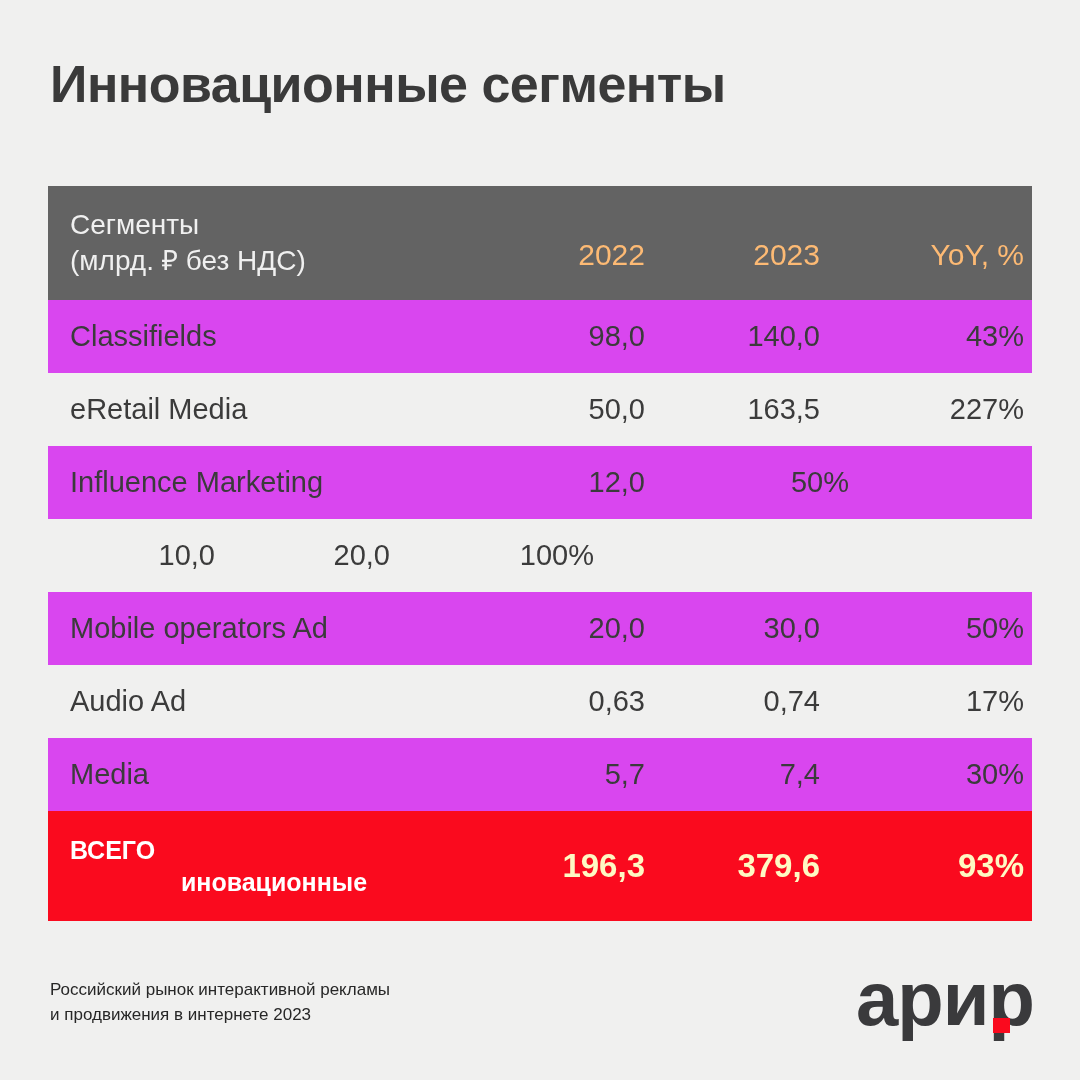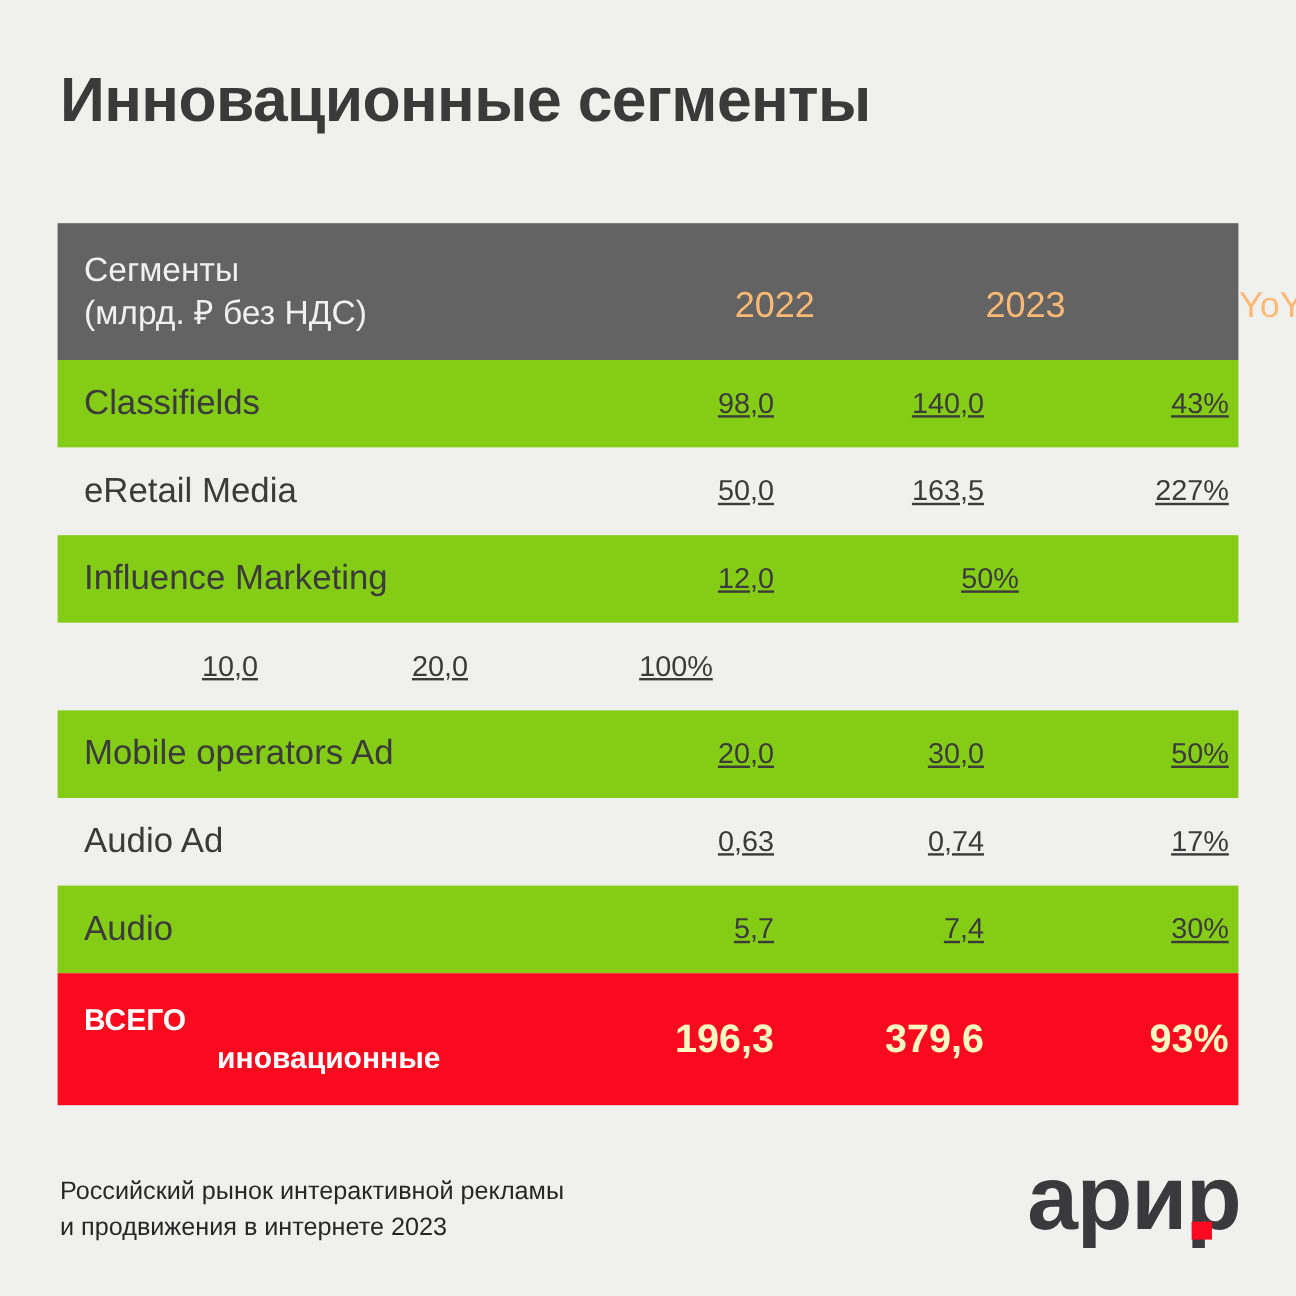--- a/index.html
+++ b/index.html
@@ -65,21 +65,20 @@
   }
   .c-num.yoy {
     flex: 0 0 204px;
   }
 
   
   .row-header {
     background: #636363;
     height: 114px;
     color: #f2f2f2;
-    gap: 34px;
   }
   .row-header .c-label {
     font-size: 28px;
     line-height: 1.27;
     font-weight: 400;
     color: #f0f0f0;
   }
   .row-header .hdr-l1 { display: block; }
   .row-header .hdr-l2 { display: block; }
   .row-header .c-num {
@@ -87,31 +86,30 @@
     font-weight: 400;
     color: #fdba74;
     padding-top: 24px;
   }
 
   
   .row-body {
     height: 73px;
     color: #3b3b3b;
   }
-  .row-body.shade-a { background: #84cc16; }
+  .row-body.shade-a { background: #d946ef; }
   .row-body.shade-b { background: #f0f0ef; }
   .row-body .c-label {
     font-size: 29px;
     font-weight: 400;
     white-space: nowrap;
   }
   .row-body .c-num {
-    font-size: 24px;
-    font-weight: 400;
-    text-decoration: underline;
+    font-size: 29px;
+    font-weight: 400;
   }
 
   
   .row-total {
     background: #fa0a1e;
     height: 110px;
     color: #ffffff;
   }
   .row-total .c-label {
     font-size: 25px;
@@ -124,21 +122,21 @@
     font-size: 33px;
     font-weight: 700;
     color: #fef9c3;
   }
 
   
   .footer-note {
     position: absolute;
     left: 50px;
     top: 978px;
-    font-size: 21px;
+    font-size: 17px;
     line-height: 1.45;
     color: #272727;
     font-weight: 400;
   }
   .footer-note .fn-l1 { display: block; }
   .footer-note .fn-l2 { display: block; }
 
   .logo {
     position: absolute;
     left: 856px;
@@ -218,21 +216,21 @@
     </div>
 
     <div class="row row-body shade-b">
       <div class="c-label">Audio Ad</div>
       <div class="c-num">0,63</div>
       <div class="c-num">0,74</div>
       <div class="c-num yoy">17%</div>
     </div>
 
     <div class="row row-body shade-a">
-      <div class="c-label">Audio</div>
+      <div class="c-label">Media</div>
       <div class="c-num">5,7</div>
       <div class="c-num">7,4</div>
       <div class="c-num yoy">30%</div>
     </div>
 
     <div class="row row-total">
       <div class="c-label">
         <span class="tot-l1">ВСЕГО</span>
         <span class="tot-l2">иновационные</span>
       </div>

